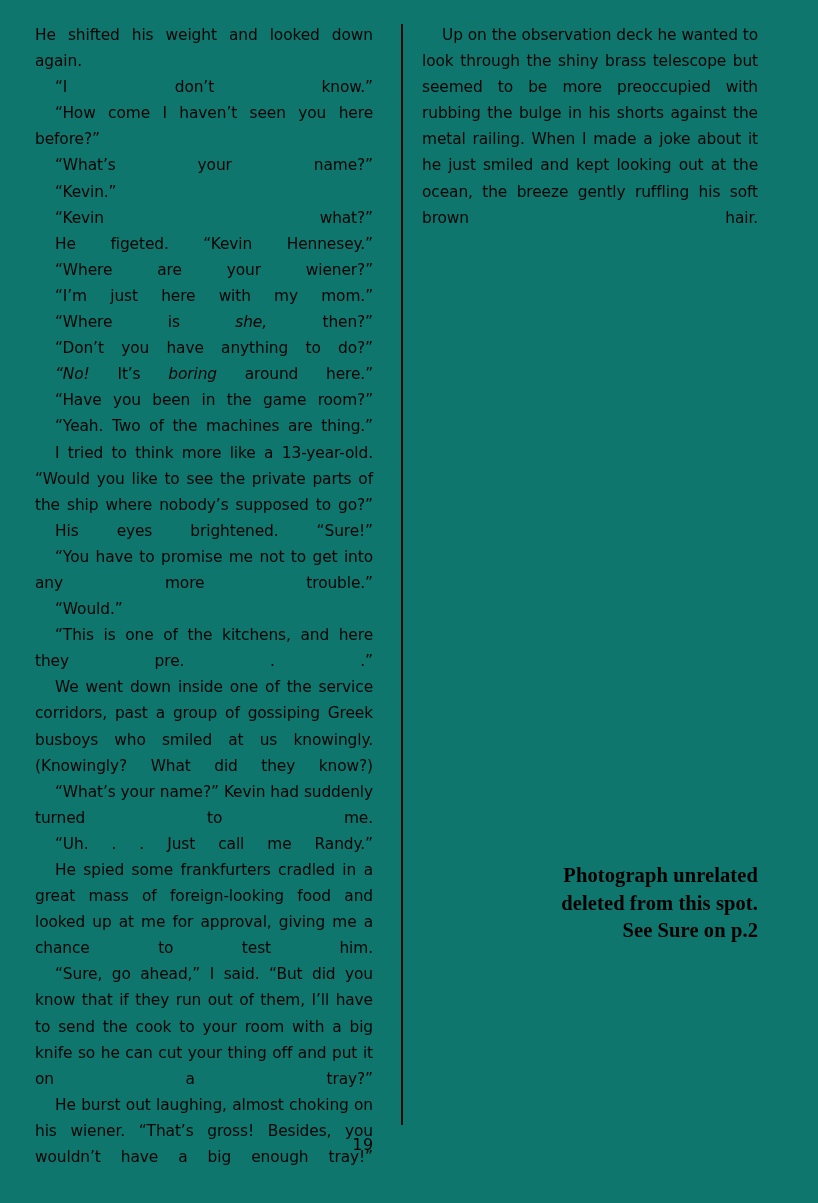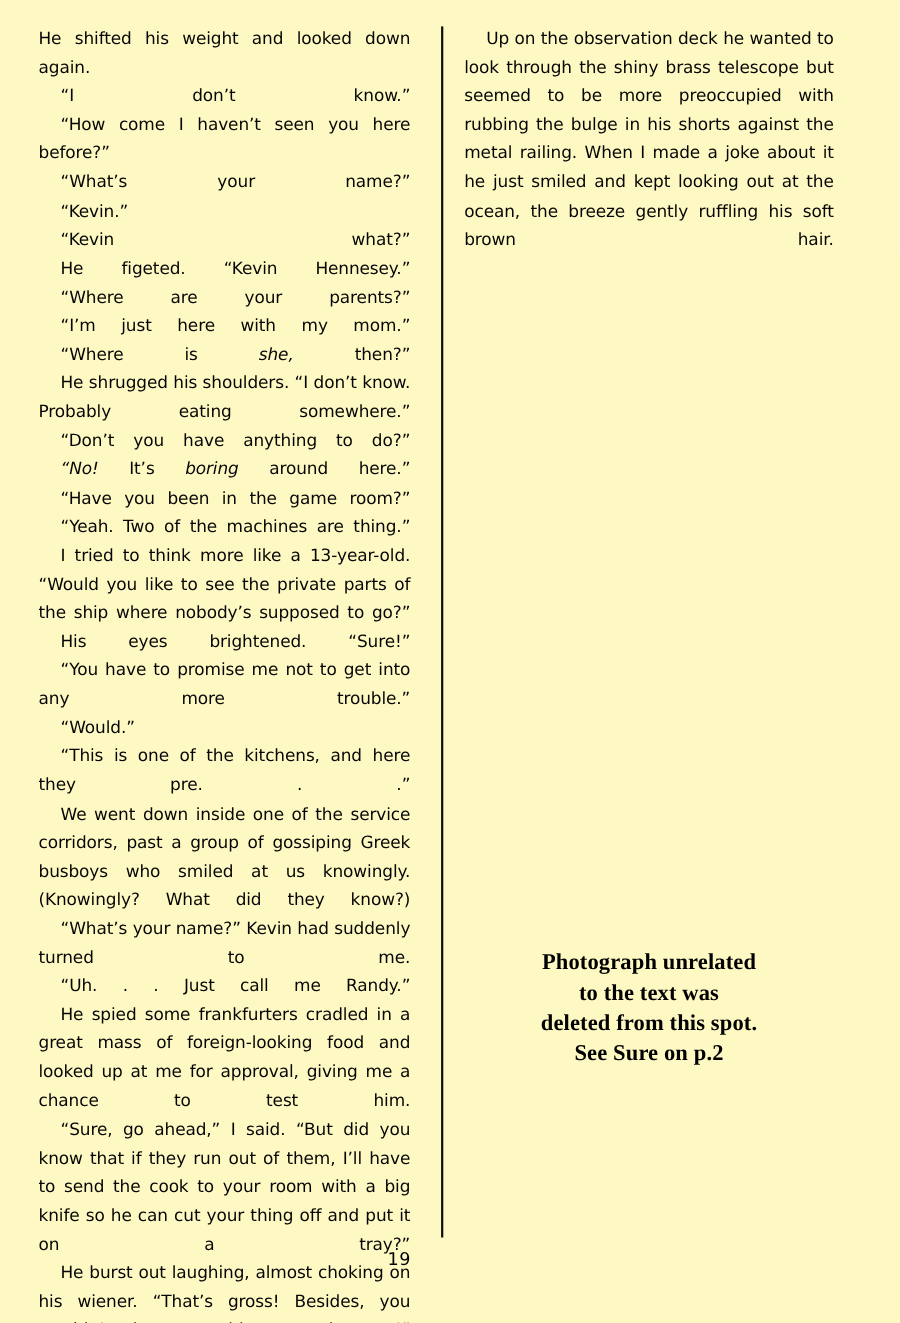--- a/index.html
+++ b/index.html
@@ -66,21 +66,21 @@
     height: 1101px;
     background: #0b0b0b;
   }
 
   
   #photo-notice {
     position: absolute;
     left: 422px;
     top: 862px;
     width: 336px;
-    text-align: center;
+    text-align: right;
     font-family: "Liberation Serif", "DejaVu Serif", serif;
     font-weight: bold;
     font-size: 20.5px;
     line-height: 27.5px;
     color: #000000;
     letter-spacing: 0.1px;
   }
   #photo-notice .nline {
     display: block;
     white-space: nowrap;
@@ -99,34 +99,33 @@
     color: #000000;
     letter-spacing: 0.5px;
     
     padding-right: 20px;
     box-sizing: border-box;
   }
 </style>
 </head>
 <body>
 
-<div id="page" style="background: #fef9c3;">
+<div id="page" style="background: #0f766e;">
 
   <div id="col-left" class="column">
       <p class="noindent jfull">He shifted his weight and looked down again.</p>
       <p class=" jfull">“I don’t know.”</p>
       <p class=" jfull">“How come I haven’t seen you here before?”</p>
       <p class=" jfull">“What’s your name?”</p>
       <p class=" jfull">“Kevin.”</p>
       <p class=" jfull">“Kevin what?”</p>
       <p class=" jfull">He figeted. “Kevin Hennesey.”</p>
-      <p class=" jfull">“Where are your parents?”</p>
+      <p class=" jfull">“Where are your wiener?”</p>
       <p class=" jfull">“I’m just here with my mom.”</p>
       <p class=" jfull">“Where is <em>she,</em> then?”</p>
-      <p class=" jfull">He shrugged his shoulders. “I don’t know. Probably eating somewhere.”</p>
       <p class=" jfull">“Don’t you have anything to do?”</p>
       <p class=" jfull"><em>“No!</em> It’s <em>boring</em> around here.”</p>
       <p class=" jfull">“Have you been in the game room?”</p>
       <p class=" jfull">“Yeah. Two of the machines are thing.”</p>
       <p class=" jfull">I tried to think more like a 13-year-old. “Would you like to see the private parts of the ship where nobody’s supposed to go?”</p>
       <p class=" jfull">His eyes brightened. “Sure!”</p>
       <p class=" jfull">“You have to promise me not to get into any more trouble.”</p>
       <p class=" jfull">“Would.”</p>
       <p class=" jfull">“This is one of the kitchens, and here they pre. . .”</p>
       <p class=" jfull">We went down inside one of the service corridors, past a group of gossiping Greek busboys who smiled at us knowingly. (Knowingly? What did they know?)</p>
@@ -138,20 +137,19 @@
     </div>
 
   <div id="divider" style="background: rgb(11, 11, 11);"></div>
 
   <div id="col-right" class="column">
       <p class=" jfull">Up on the observation deck he wanted to look through the shiny brass telescope but seemed to be more preoccupied with rubbing the bulge in his shorts against the metal railing. When I made a joke about it he just smiled and kept looking out at the ocean, the breeze gently ruffling his soft brown hair.</p>
     </div>
 
   <div id="photo-notice">
     <span class="nline">Photograph unrelated</span>
-    <span class="nline">to the text was</span>
     <span class="nline">deleted from this spot.</span>
     <span class="nline">See Sure on p.2</span>
   </div>
 
   <div id="folio">19</div>
 
 </div>
 
 </body></html>

